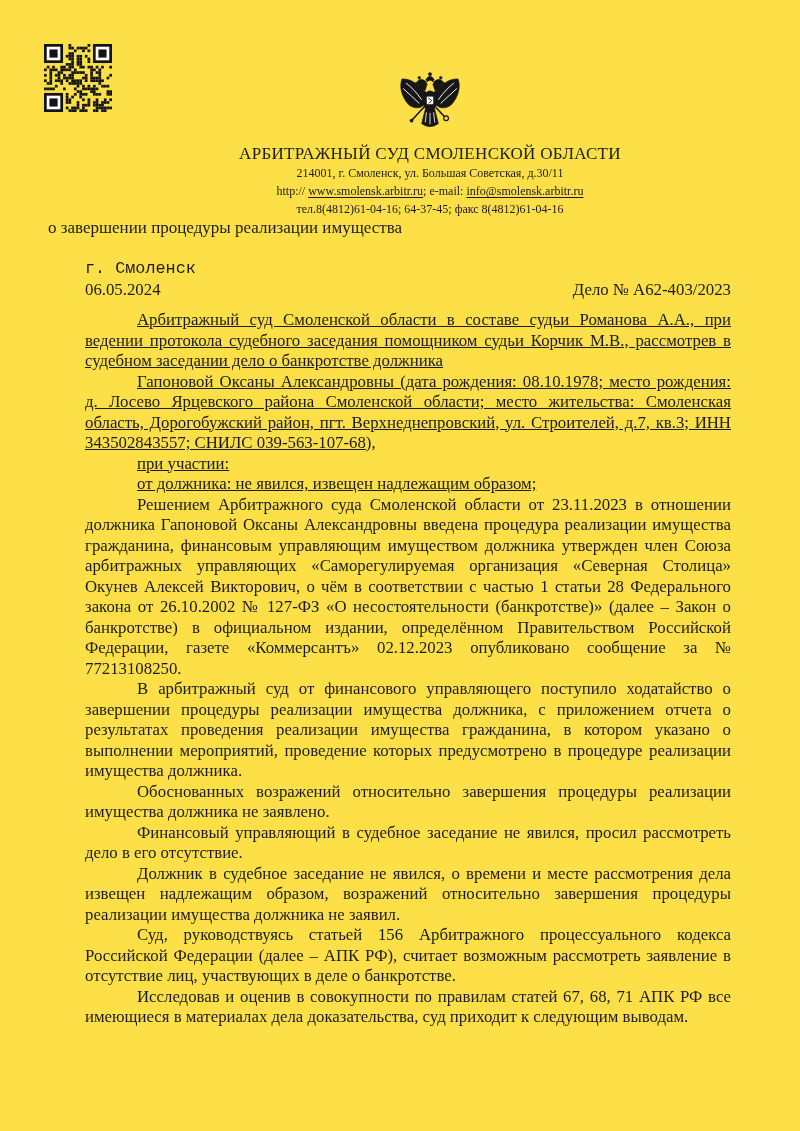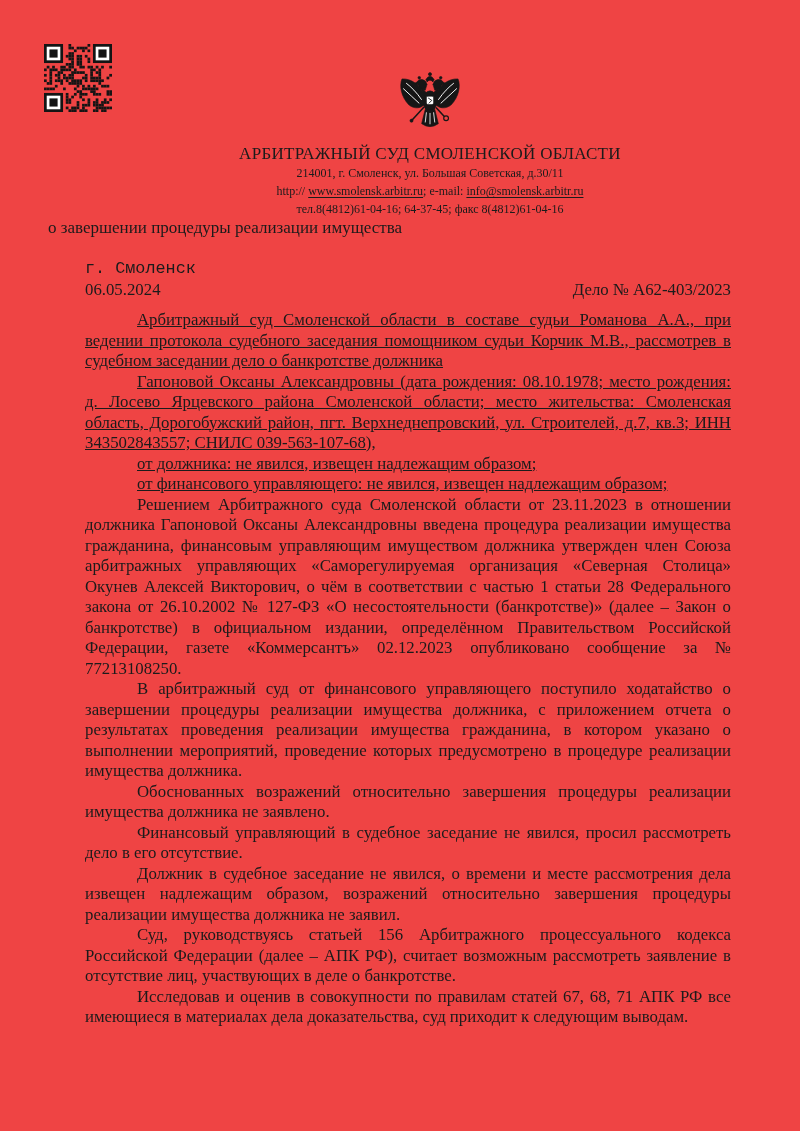--- a/index.html
+++ b/index.html
@@ -1,20 +1,20 @@
 <!DOCTYPE html>
 <html lang="ru"><head>
 <meta charset="utf-8">
 <style>
   html,body{margin:0;padding:0;background:#e8e8e8;}
   .page{
     position:relative;
     width:800px;height:1131px;
     margin:0 auto;
-    background:#ef4444;
+    background:#fde047;
     font-family:"Liberation Serif","DejaVu Serif",serif;
     color:#1b1b1b;
     overflow:hidden;
   }
   
   .qr{
     position:absolute;left:44px;top:44px;width:68px;height:68px;
   }
   
   .letterhead{
@@ -323,22 +323,22 @@
 
     <div class="cityline">г. Смоленск</div>
     <div class="daterow">
       <span>06.05.2024</span>
       <span>Дело № А62-403/2023</span>
     </div>
 
     <div class="paras">
       <p>Арбитражный суд Смоленской области в составе судьи Романова А.А., при ведении протокола судебного заседания помощником судьи Корчик М.В., рассмотрев в судебном заседании дело о банкротстве должника</p>
       <p>Гапоновой Оксаны Александровны (дата рождения: 08.10.1978; место рождения: д. Лосево Ярцевского района Смоленской области; место жительства: Смоленская область, Дорогобужский район, пгт. Верхнеднепровский, ул. Строителей, д.7, кв.3; ИНН 343502843557; СНИЛС 039-563-107-68),</p>
+      <p>при участии:</p>
       <p>от должника: не явился, извещен надлежащим образом;</p>
-      <p>от финансового управляющего: не явился, извещен надлежащим образом;</p>
     </div>
 
 
     <div>
       <p>Решением Арбитражного суда Смоленской области от 23.11.2023 в отношении должника Гапоновой Оксаны Александровны введена процедура реализации имущества гражданина, финансовым управляющим имуществом должника утвержден член Союза арбитражных управляющих «Саморегулируемая организация «Северная Столица» Окунев Алексей Викторович, о чём в соответствии с частью 1 статьи 28 Федерального закона от 26.10.2002  № 127-ФЗ «О несостоятельности (банкротстве)» (далее – Закон о банкротстве) в официальном издании, определённом Правительством Российской Федерации, газете «Коммерсантъ» 02.12.2023 опубликовано сообщение за № 77213108250.</p>
       <p>В арбитражный суд от финансового управляющего поступило ходатайство о завершении процедуры реализации имущества должника, с приложением  отчета о результатах проведения реализации имущества гражданина, в котором указано о выполнении  мероприятий, проведение которых предусмотрено в процедуре реализации имущества должника.</p>
       <p>Обоснованных возражений относительно завершения процедуры реализации имущества должника не заявлено.</p>
       <p>Финансовый  управляющий в судебное заседание не явился, просил рассмотреть дело в его отсутствие.</p>
       <p>Должник в судебное заседание не явился, о времени и месте рассмотрения дела извещен надлежащим образом, возражений относительно завершения процедуры реализации имущества должника не заявил.</p>
       <p>Суд, руководствуясь статьей 156 Арбитражного процессуального кодекса Российской Федерации (далее – АПК РФ), считает возможным рассмотреть заявление в отсутствие лиц, участвующих в деле о банкротстве.</p>

